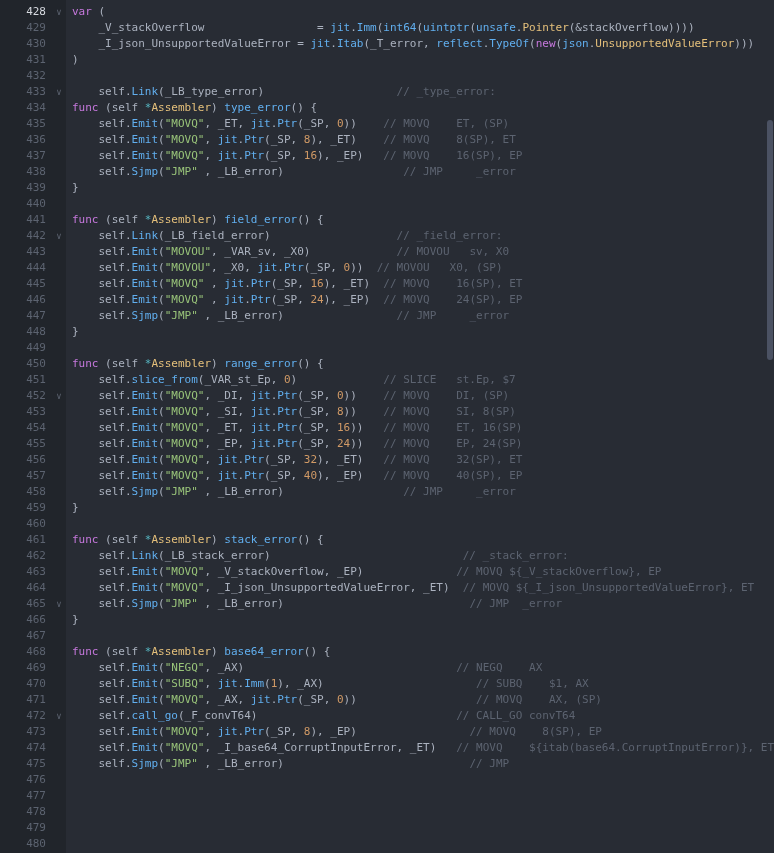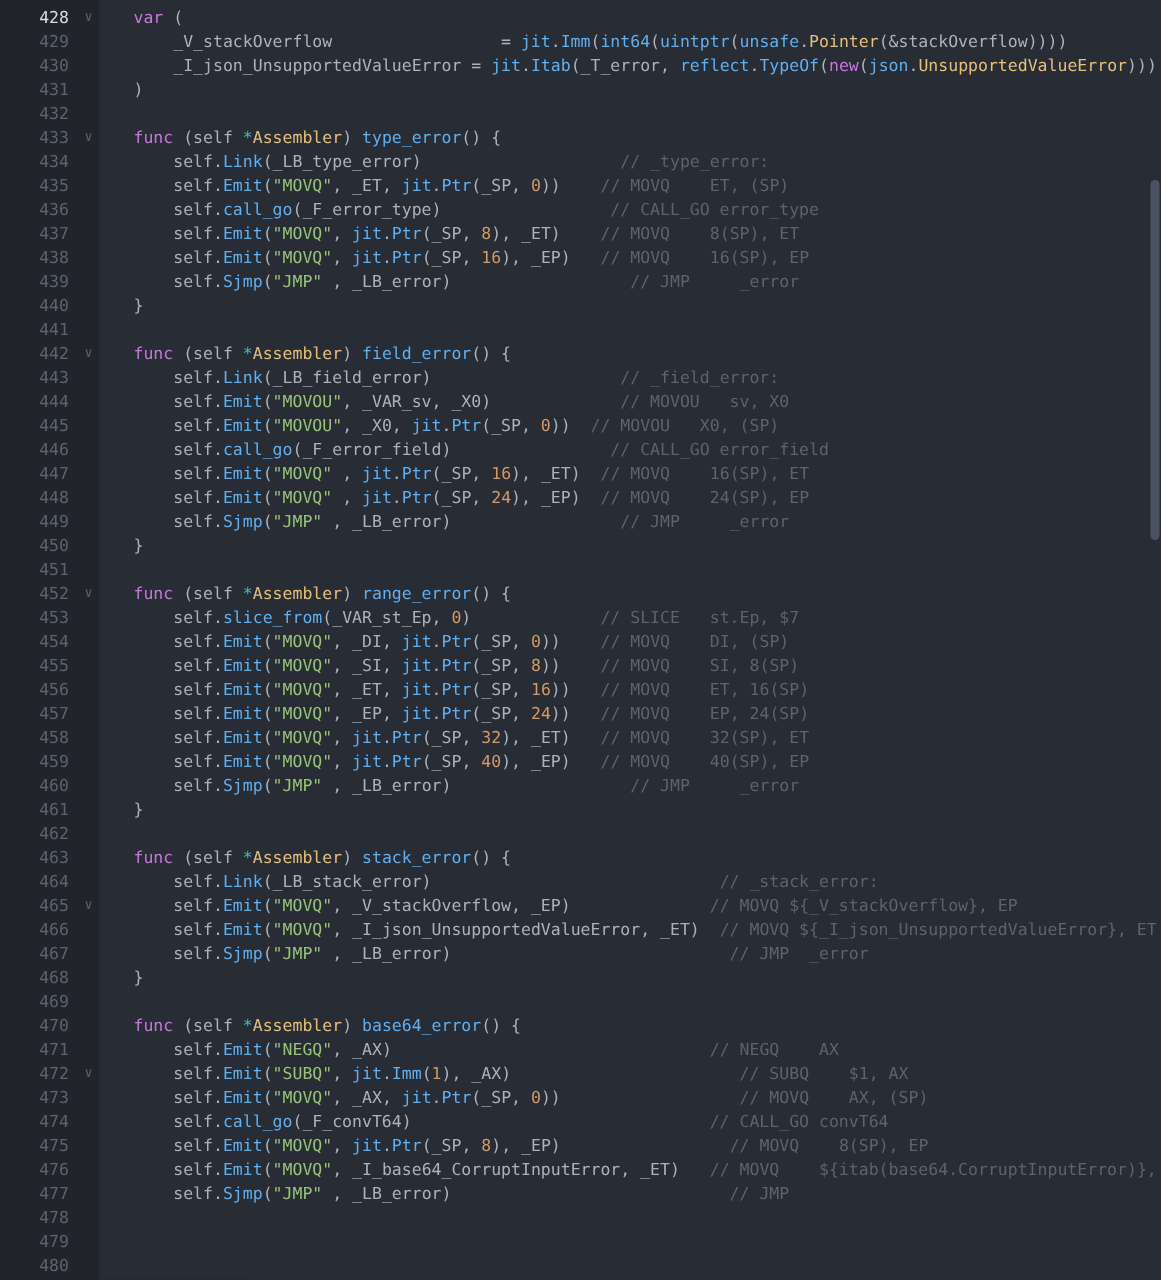--- a/index.html
+++ b/index.html
@@ -17,21 +17,21 @@
   .gline.cur{color:#d7dae0;margin-left:26px;}
   .folds{
     width:14px;flex:0 0 14px;background:#21252b;padding-top:4px;box-sizing:border-box;
     user-select:none;
   }
   .fold{height:16px;line-height:16px;text-align:center;color:#5c6370;font-size:9px;}
   .code{
     flex:1 1 auto;background:#282c34;padding-top:4px;box-sizing:border-box;
     overflow:hidden;position:relative;
   }
-  .line{height:16px;white-space:pre;padding-left:6px;font-size:11px;line-height:16px;margin-left:17px;}
+  .line{height:16px;white-space:pre;padding-left:6px;font-size:11px;line-height:16px;}
   
   .kw{color:#c678dd;}
   .fn{color:#61afef;}
   .type{color:#e5c07b;}
   .str{color:#98c379;}
   .num{color:#d19a66;}
   .cmt{color:#5c6370;}
   .pl{color:#abb2bf;}
   .op{color:#56b6c2;}
   .scroll-v{
@@ -156,34 +156,32 @@
       <div class="fold"></div>
       <div class="fold"></div>
       <div class="fold"></div>
     </div>
   <div class="code" id="code">
       <div class="line"><span class="kw">var</span><span class="pl"> (</span></div>
       <div class="line"><span class="pl">    _V_stackOverflow                 = </span><span class="fn">jit</span><span class="pl">.</span><span class="fn">Imm</span><span class="pl">(</span><span class="fn">int64</span><span class="pl">(</span><span class="fn">uintptr</span><span class="pl">(</span><span class="fn">unsafe</span><span class="pl">.</span><span class="type">Pointer</span><span class="pl">(&amp;stackOverflow))))</span></div>
       <div class="line"><span class="pl">    _I_json_UnsupportedValueError = </span><span class="fn">jit</span><span class="pl">.</span><span class="fn">Itab</span><span class="pl">(_T_error, </span><span class="fn">reflect</span><span class="pl">.</span><span class="fn">TypeOf</span><span class="pl">(</span><span class="kw">new</span><span class="pl">(</span><span class="fn">json</span><span class="pl">.</span><span class="type">UnsupportedValueError</span><span class="pl">)))</span></div>
       <div class="line"><span class="pl">)</span></div>
       <div class="line">&nbsp;</div>
+      <div class="line"><span class="pl">    self.</span><span class="fn">Link</span><span class="pl">(_LB_type_error)                    </span><span class="cmt">// _type_error:</span></div>
       <div class="line"><span class="kw">func</span><span class="pl"> (self </span><span class="op">*</span><span class="type">Assembler</span><span class="pl">) </span><span class="fn">type_error</span><span class="pl">() {</span></div>
-      <div class="line"><span class="pl">    self.</span><span class="fn">Link</span><span class="pl">(_LB_type_error)                    </span><span class="cmt">// _type_error:</span></div>
       <div class="line"><span class="pl">    self.</span><span class="fn">Emit</span><span class="pl">(</span><span class="str">"MOVQ"</span><span class="pl">, _ET, </span><span class="fn">jit</span><span class="pl">.</span><span class="fn">Ptr</span><span class="pl">(_SP, </span><span class="num">0</span><span class="pl">))    </span><span class="cmt">// MOVQ    ET, (SP)</span></div>
-      <div class="line"><span class="pl">    self.</span><span class="fn">call_go</span><span class="pl">(_F_error_type)                 </span><span class="cmt">// CALL_GO error_type</span></div>
       <div class="line"><span class="pl">    self.</span><span class="fn">Emit</span><span class="pl">(</span><span class="str">"MOVQ"</span><span class="pl">, </span><span class="fn">jit</span><span class="pl">.</span><span class="fn">Ptr</span><span class="pl">(_SP, </span><span class="num">8</span><span class="pl">), _ET)    </span><span class="cmt">// MOVQ    8(SP), ET</span></div>
       <div class="line"><span class="pl">    self.</span><span class="fn">Emit</span><span class="pl">(</span><span class="str">"MOVQ"</span><span class="pl">, </span><span class="fn">jit</span><span class="pl">.</span><span class="fn">Ptr</span><span class="pl">(_SP, </span><span class="num">16</span><span class="pl">), _EP)   </span><span class="cmt">// MOVQ    16(SP), EP</span></div>
       <div class="line"><span class="pl">    self.</span><span class="fn">Sjmp</span><span class="pl">(</span><span class="str">"JMP"</span><span class="pl"> , _LB_error)                  </span><span class="cmt">// JMP     _error</span></div>
       <div class="line"><span class="pl">}</span></div>
       <div class="line">&nbsp;</div>
       <div class="line"><span class="kw">func</span><span class="pl"> (self </span><span class="op">*</span><span class="type">Assembler</span><span class="pl">) </span><span class="fn">field_error</span><span class="pl">() {</span></div>
       <div class="line"><span class="pl">    self.</span><span class="fn">Link</span><span class="pl">(_LB_field_error)                   </span><span class="cmt">// _field_error:</span></div>
       <div class="line"><span class="pl">    self.</span><span class="fn">Emit</span><span class="pl">(</span><span class="str">"MOVOU"</span><span class="pl">, _VAR_sv, _X0)             </span><span class="cmt">// MOVOU   sv, X0</span></div>
       <div class="line"><span class="pl">    self.</span><span class="fn">Emit</span><span class="pl">(</span><span class="str">"MOVOU"</span><span class="pl">, _X0, </span><span class="fn">jit</span><span class="pl">.</span><span class="fn">Ptr</span><span class="pl">(_SP, </span><span class="num">0</span><span class="pl">))  </span><span class="cmt">// MOVOU   X0, (SP)</span></div>
-      <div class="line"><span class="pl">    self.</span><span class="fn">call_go</span><span class="pl">(_F_error_field)                </span><span class="cmt">// CALL_GO error_field</span></div>
       <div class="line"><span class="pl">    self.</span><span class="fn">Emit</span><span class="pl">(</span><span class="str">"MOVQ"</span><span class="pl"> , </span><span class="fn">jit</span><span class="pl">.</span><span class="fn">Ptr</span><span class="pl">(_SP, </span><span class="num">16</span><span class="pl">), _ET)  </span><span class="cmt">// MOVQ    16(SP), ET</span></div>
       <div class="line"><span class="pl">    self.</span><span class="fn">Emit</span><span class="pl">(</span><span class="str">"MOVQ"</span><span class="pl"> , </span><span class="fn">jit</span><span class="pl">.</span><span class="fn">Ptr</span><span class="pl">(_SP, </span><span class="num">24</span><span class="pl">), _EP)  </span><span class="cmt">// MOVQ    24(SP), EP</span></div>
       <div class="line"><span class="pl">    self.</span><span class="fn">Sjmp</span><span class="pl">(</span><span class="str">"JMP"</span><span class="pl"> , _LB_error)                 </span><span class="cmt">// JMP     _error</span></div>
       <div class="line"><span class="pl">}</span></div>
       <div class="line">&nbsp;</div>
       <div class="line"><span class="kw">func</span><span class="pl"> (self </span><span class="op">*</span><span class="type">Assembler</span><span class="pl">) </span><span class="fn">range_error</span><span class="pl">() {</span></div>
       <div class="line"><span class="pl">    self.</span><span class="fn">slice_from</span><span class="pl">(_VAR_st_Ep, </span><span class="num">0</span><span class="pl">)             </span><span class="cmt">// SLICE   st.Ep, $7</span></div>
       <div class="line"><span class="pl">    self.</span><span class="fn">Emit</span><span class="pl">(</span><span class="str">"MOVQ"</span><span class="pl">, _DI, </span><span class="fn">jit</span><span class="pl">.</span><span class="fn">Ptr</span><span class="pl">(_SP, </span><span class="num">0</span><span class="pl">))    </span><span class="cmt">// MOVQ    DI, (SP)</span></div>
       <div class="line"><span class="pl">    self.</span><span class="fn">Emit</span><span class="pl">(</span><span class="str">"MOVQ"</span><span class="pl">, _SI, </span><span class="fn">jit</span><span class="pl">.</span><span class="fn">Ptr</span><span class="pl">(_SP, </span><span class="num">8</span><span class="pl">))    </span><span class="cmt">// MOVQ    SI, 8(SP)</span></div>
       <div class="line"><span class="pl">    self.</span><span class="fn">Emit</span><span class="pl">(</span><span class="str">"MOVQ"</span><span class="pl">, _ET, </span><span class="fn">jit</span><span class="pl">.</span><span class="fn">Ptr</span><span class="pl">(_SP, </span><span class="num">16</span><span class="pl">))   </span><span class="cmt">// MOVQ    ET, 16(SP)</span></div>

